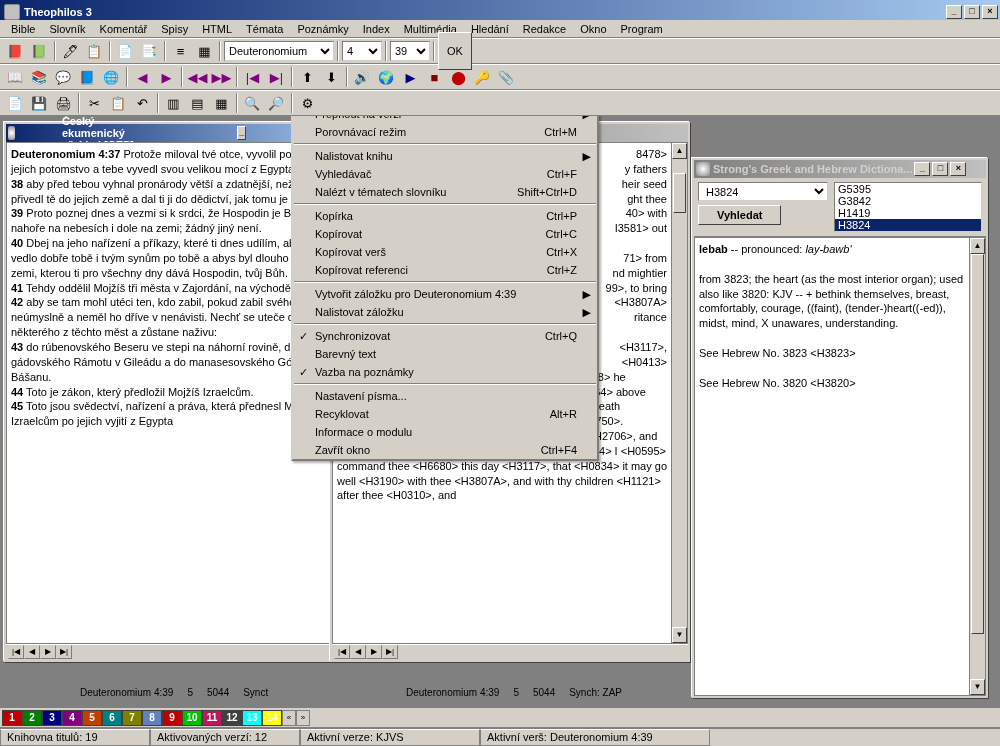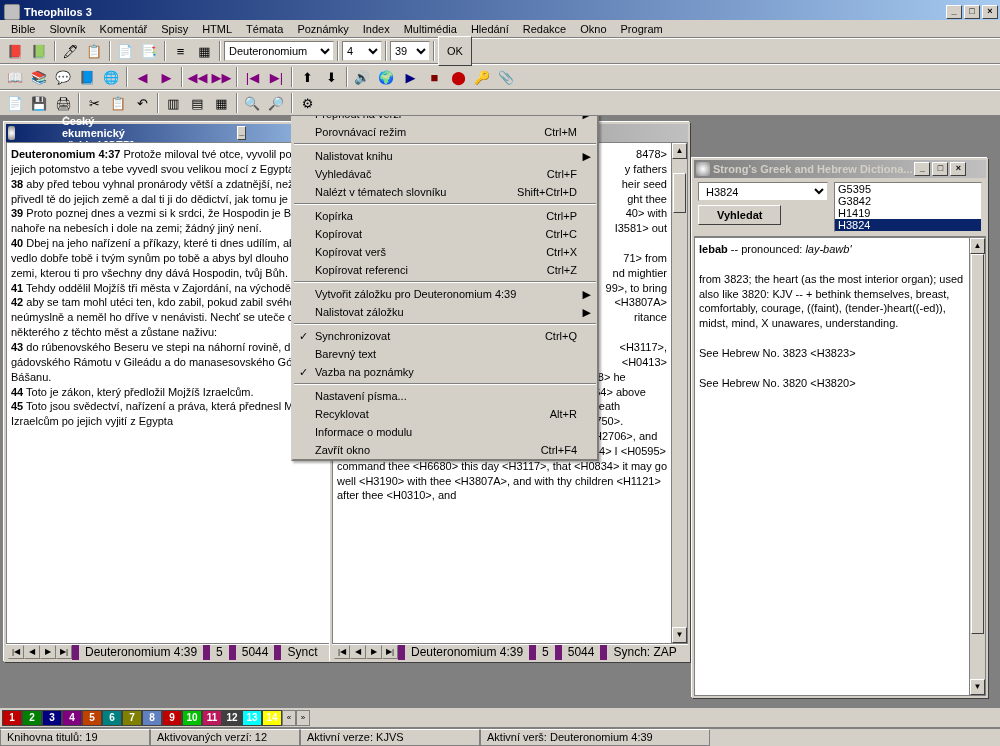--- a/index.html
+++ b/index.html
@@ -10,21 +10,21 @@
 .titlebar .spacer { flex:1; }
 .winbtn { width:16px; height:14px; background:#d4d0c8; border:1px solid #fff; border-right-color:#404040; border-bottom-color:#404040; margin-left:2px; color:#000; font-size:9px; font-family:Arial; text-align:center; line-height:11px; font-weight:bold; }
 
 .menubar { background:#d4d0c8; height:18px; display:flex; align-items:center; padding:1px 4px; border-bottom:1px solid #808080; }
 .menubar span { padding:1px 7px; cursor:default; }
 
 .toolbar { background:#d4d0c8; height:26px; border-top:1px solid #fff; border-bottom:1px solid #808080; display:flex; align-items:center; padding:0 4px; gap:1px; }
 .toolbtn { width:23px; height:22px; border:1px solid transparent; display:flex; align-items:center; justify-content:center; font-size:13px; }
 .sep { width:2px; height:20px; border-left:1px solid #808080; border-right:1px solid #fff; margin:0 2px; }
 select.combo { height:20px; background:#fff; border:1px inset #d4d0c8; font-size:11px; }
-.okbtn { height:30px; padding:0 8px; background:#d4d0c8; border:1px solid #fff; border-right-color:#404040; border-bottom-color:#404040;text-align:center; }
+.okbtn { height:38px; padding:0 8px; background:#d4d0c8; border:1px solid #fff; border-right-color:#404040; border-bottom-color:#404040;text-align:center; }
 
 .mdi-area { position:relative; height:630px; background:#808080; overflow:hidden; }
 
 .childwin { position:absolute; background:#d4d0c8; border:2px solid #d4d0c8; box-shadow:1px 1px 0 #404040, -1px -1px 0 #fff; display:flex; flex-direction:column; }
 .childwin .ct { background:linear-gradient(to right,#808080,#c0c0c0); color:#d4d0c8; height:18px; display:flex; align-items:center; padding:0 2px; font-weight:bold; }
 .childwin.active .ct { background:linear-gradient(to right,#0a246a,#a6caf0); color:#fff;gap:44px; }
 .ct .cicon { width:14px; height:14px; margin-right:3px; background:radial-gradient(circle,#fff,#888); border-radius:2px; }
 .childwin .body { flex:1; background:#fff; border:1px solid #808080; overflow:hidden; position:relative; padding:4px; font-size:13px; line-height:1.35; }
 .childwin .body p { margin:0; }
 .vs { font-weight:bold; }
@@ -50,21 +50,21 @@
 .context-menu .mi .chk { position:absolute; left:6px; }
 .context-menu hr { border:none; border-top:1px solid #808080; border-bottom:1px solid #fff; margin:2px 1px; }
 
 .dict-input { width:130px; height:19px; border:1px inset #d4d0c8; background:#fff; padding:1px 3px; font-size:11px; }
 .dict-btn { height:20px; padding:1px 18px; background:#d4d0c8; border:1px solid #fff; border-right-color:#404040; border-bottom-color:#404040; margin-top:4px;font-weight:bold; }
 .listbox { background:#fff; border:1px inset #d4d0c8; font-size:11px; }
 .listbox div { padding:0 3px; }
 .listbox .sel { background:#0a246a; color:#fff; }
 
 .btm-status { height:16px; background:#d4d0c8; display:flex; border-top:1px solid #fff; }
-.btm-status .c { border-left:7px solid #701a75; padding:0 6px; font-size:12px; line-height:15px; }
+.btm-status .c { border-left:2px solid #701a75; padding:0 6px; font-size:10px; line-height:15px;margin-top:40px; }
 
 .navbtns { display:flex; gap:0; margin-left:2px; }
 .navbtns .nb { width:16px; height:14px; background:#d4d0c8; border:1px outset #d4d0c8; text-align:center; font-size:8px; line-height:12px; }
 </style>
 </head>
 <body>
 
 <div class="titlebar">
   <div class="icon"></div>
   <span>Theophilos 3</span>

